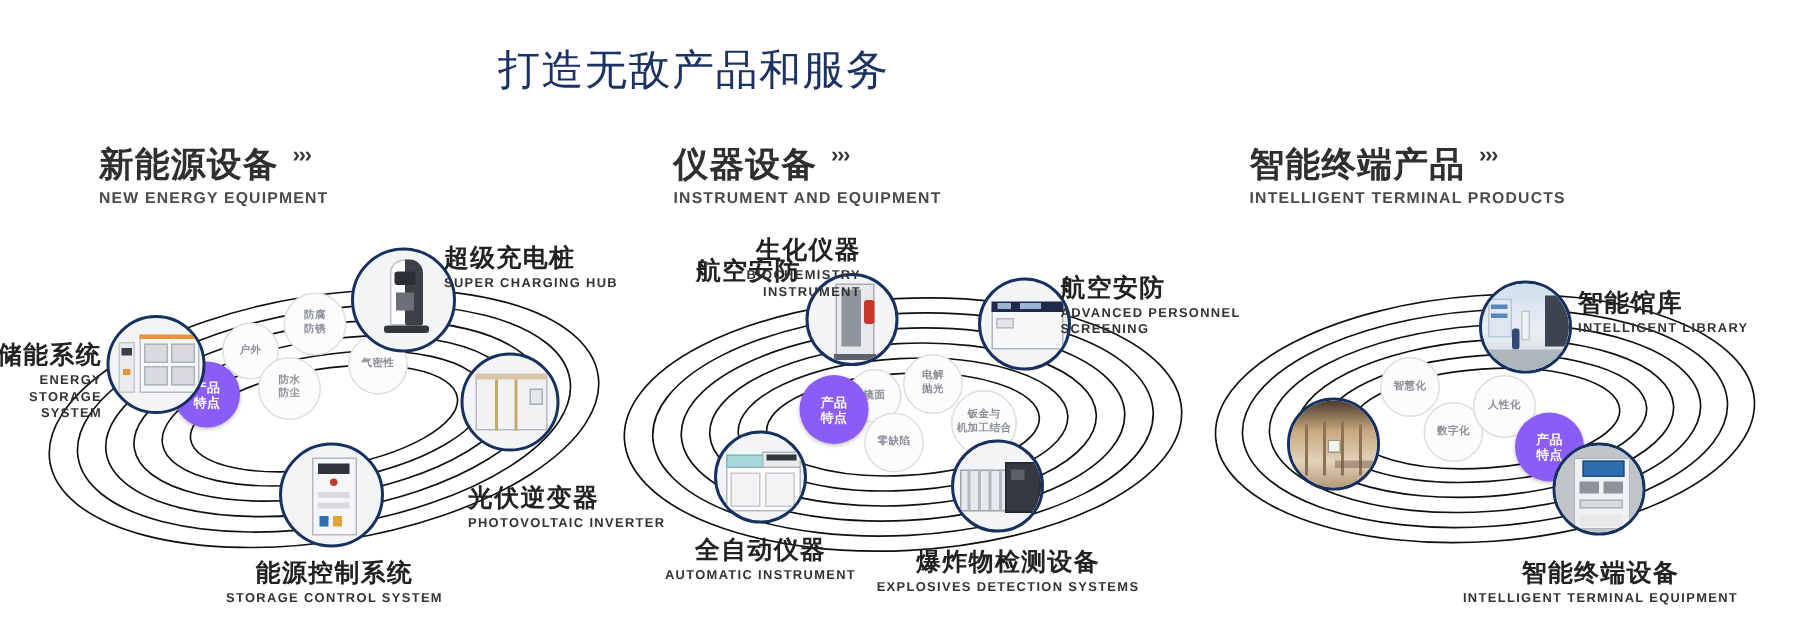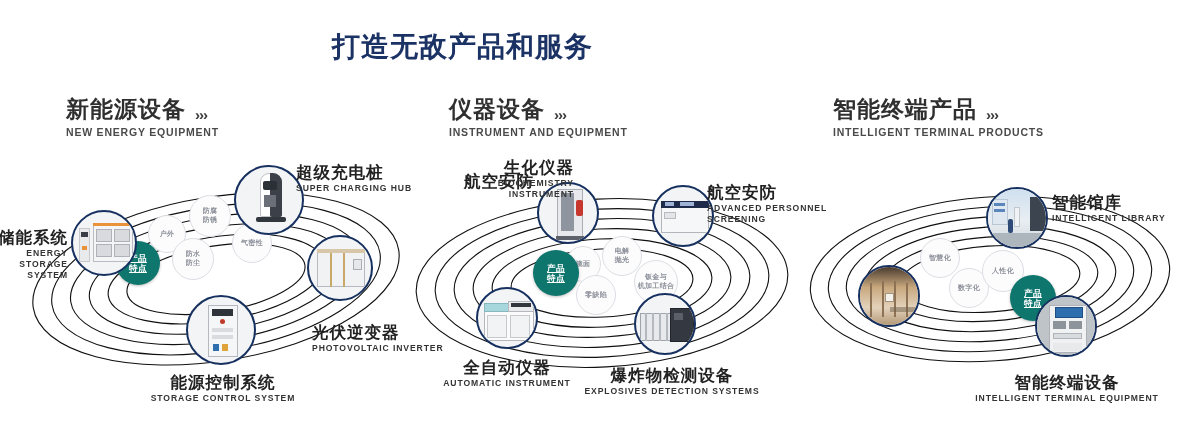--- a/index.html
+++ b/index.html
@@ -15,29 +15,29 @@
   .hdr-cn{
     font-size:33px;font-weight:700;color:#1b3264;letter-spacing:2px;
     line-height:1;font-family:"Liberation Sans","DejaVu Sans",sans-serif;
   }
   .hdr-en{
     margin-left:12px;margin-bottom:1px;color:#1b3264;font-weight:700;
     font-size:12.5px;line-height:13px;letter-spacing:0.6px;
     transform:scaleX(0.82);transform-origin:left bottom;white-space:pre-line;
   }
   .hdr-slogan{
-    position:absolute;left:332px;top:32px;font-size:28px;font-weight:700;
+    position:absolute;left:332px;top:32px;font-size:28px;font-weight:400;
     color:#1b3264;letter-spacing:1px;line-height:1.1;
   }
 
   
   .sec-head{position:absolute;}
   .sec-head .cn{
     font-size:23px;font-weight:700;color:#2f2f2f;letter-spacing:1px;
-    line-height:26px;display:flex;align-items:flex-end;
+    line-height:26px;display:flex;align-items:flex-start;
   }
   .sec-head .arrows{
     margin-left:9px;font-size:15px;color:#3a3a3a;letter-spacing:-1px;
     font-weight:700;line-height:1;
   }
   .sec-head .en{
     margin-top:4px;font-size:10.5px;font-weight:700;color:#4a4a4a;
     letter-spacing:0.8px;
   }
 
@@ -61,23 +61,22 @@
   .nlabel.c{text-align:center;}
 
   
   .feat{
     position:absolute;border-radius:50%;box-sizing:border-box;
     display:flex;align-items:center;justify-content:center;text-align:center;
     border:1px solid #dcdee3;background:#fcfcfd;color:#8b8f98;
     font-size:7px;line-height:8.6px;font-weight:700;letter-spacing:0.3px;
   }
   .feat.main{
-    background:#0f766e;border:none;color:#fff;font-size:8.6px;line-height:10px;
+    background:#8b5cf6;border:none;color:#fff;font-size:8.6px;line-height:10px;
     box-shadow:0 1px 3px rgba(0,0,0,.25);
-    text-decoration:underline;
   }
 
   
   .bx{position:absolute;box-sizing:border-box;}
 </style>
 </head>
 <body>
 
 <div class="stage">
 

